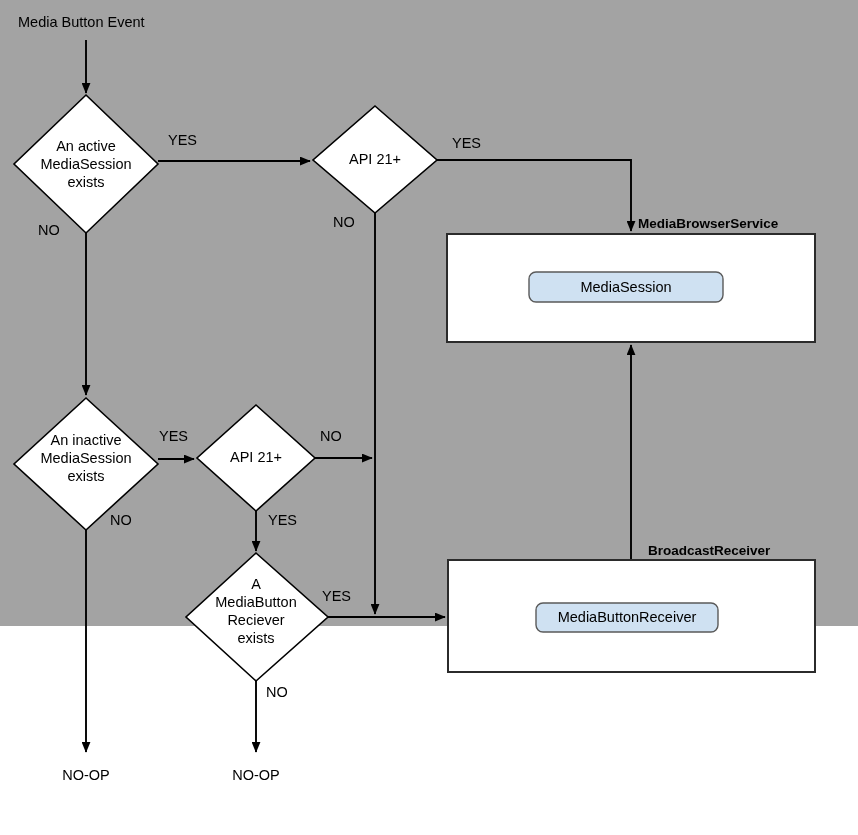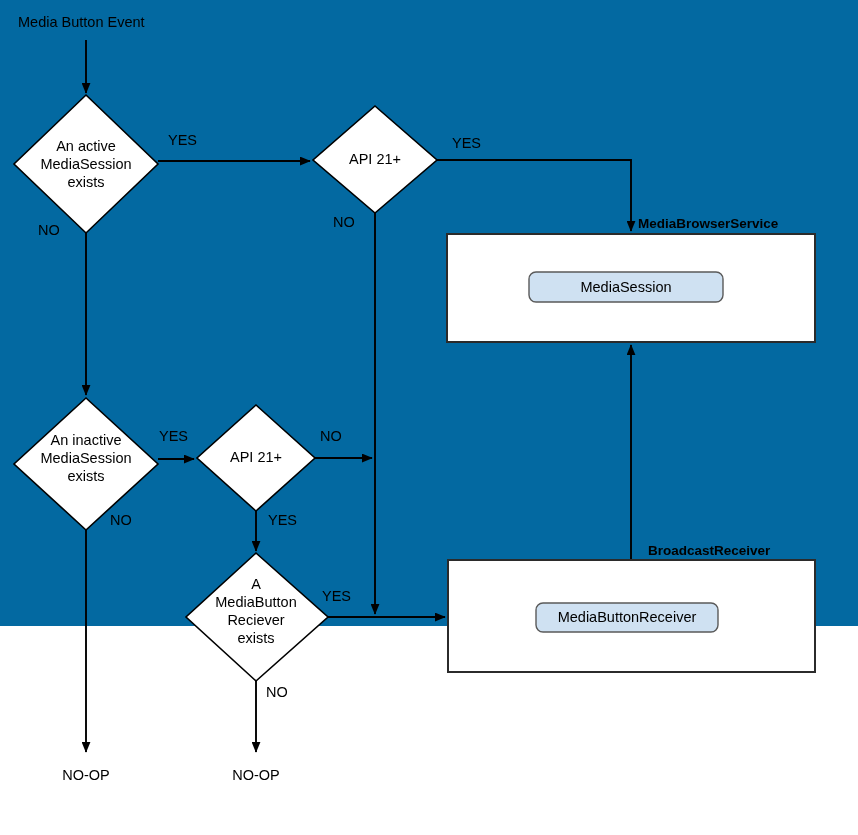--- a/index.html
+++ b/index.html
@@ -11,21 +11,21 @@
   body {
     width: 858px;
     height: 835px;
     font-family: "Liberation Sans", sans-serif;
     overflow: hidden;
   }
   #flowchart-root {
     position: relative;
     width: 858px;
     height: 626px;
-    background: #0369a1;
+    background: #a3a3a3;
   }
   svg#flow-svg {
     display: block;
     width: 858px;
     height: 835px;
   }
   .diamond-shape {
     fill: #ffffff;
     stroke: #000000;
     stroke-width: 1.6;

